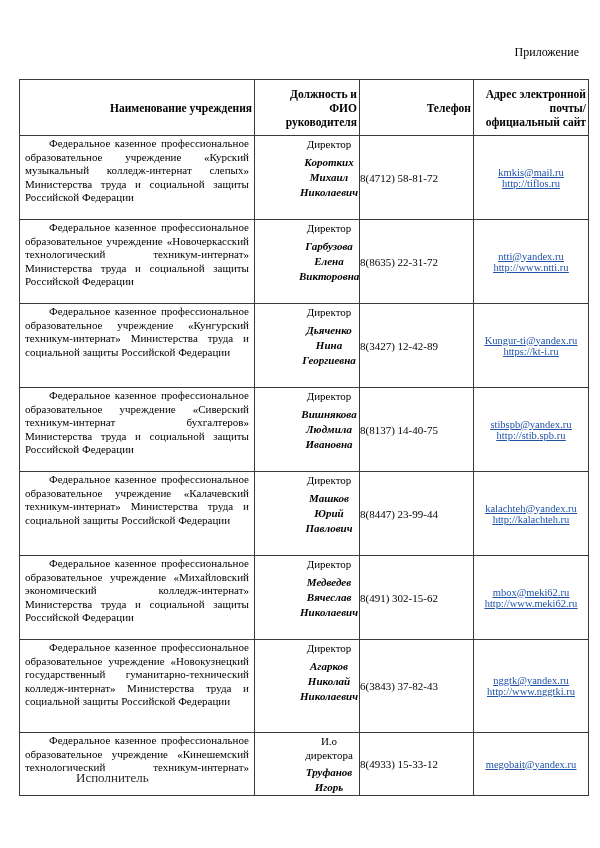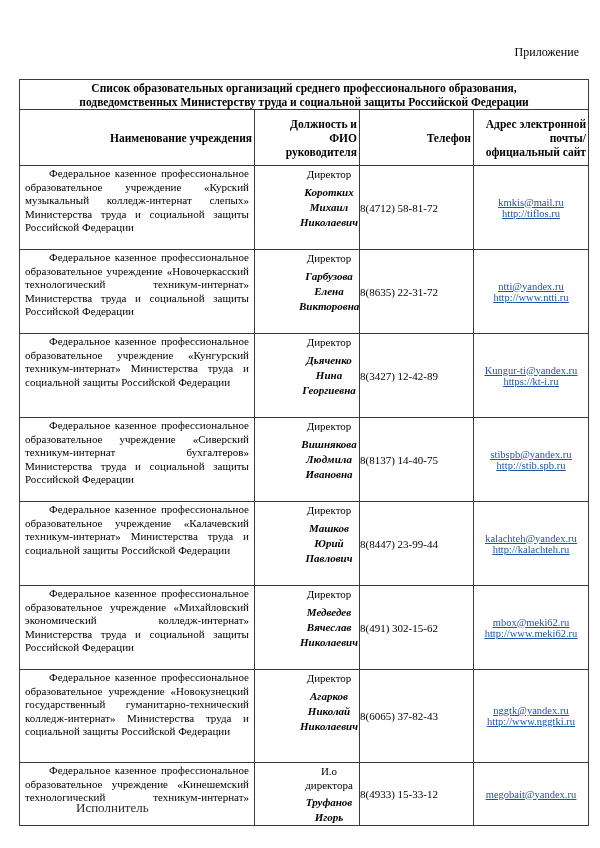--- a/index.html
+++ b/index.html
@@ -116,24 +116,20 @@
 <div class="annotation">Приложение</div>
 
 <table class="org-table">
   <colgroup>
     <col style="width:235px">
     <col style="width:105px">
     <col style="width:114px">
     <col style="width:115px">
   </colgroup>
   <thead>
-    <tr class="title-row">
-      <th colspan="4">Список образовательных организаций среднего профессионального образования,
-подведомственных Министерству труда и социальной защиты Российской Федерации</th>
-    </tr>
     <tr class="header-row">
       <th>Наименование учреждения</th>
       <th>Должность и
 ФИО
 руководителя</th>
       <th>Телефон</th>
       <th>Адрес электронной
 почты/
 официальный сайт</th>
     </tr>
@@ -270,21 +266,21 @@
 
       <span class="name-text">Федеральное казенное профессиональное образовательное учреждение «Новокузнецкий государственный гуманитарно-технический колледж-интернат» Министерства труда и социальной защиты Российской Федерации</span>
     </td>
     <td class="pos-cell">
       <span>Директор</span>
       <span class="head-name">Агарков
 Николай
 Николаевич</span>
     </td>
     <td class="phone-cell">
-      <span>8(6065) 37-82-43</span>
+      <span>6(3843) 37-82-43</span>
     </td>
     <td class="email-cell">
       <div class="links">
         <a class="doc-link">nggtk@yandex.ru</a>
         <a class="doc-link">http://www.nggtki.ru</a>
       </div>
     </td>
   </tr>
       <tr>
     <td class="name-cell">

